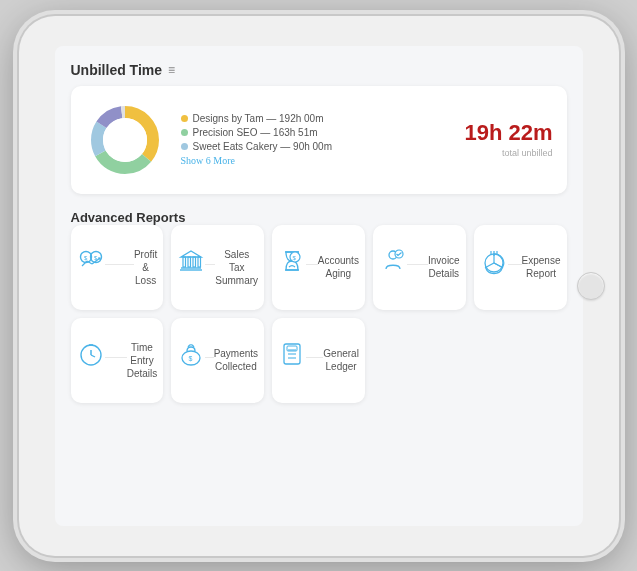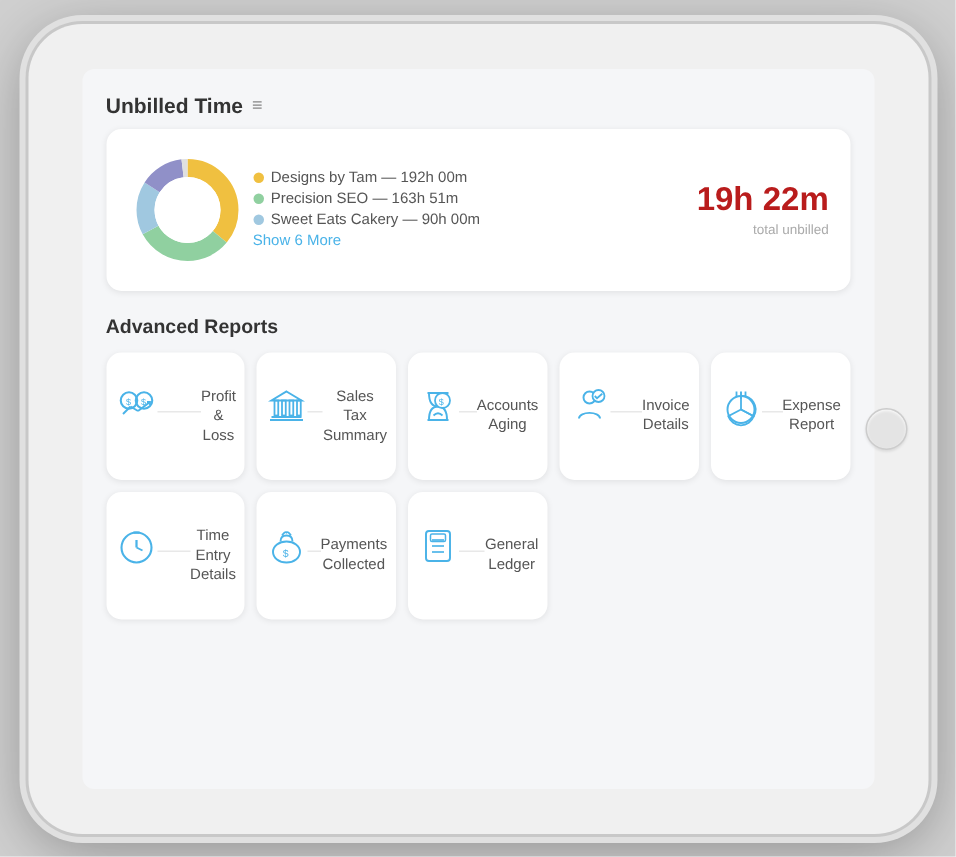--- a/index.html
+++ b/index.html
@@ -71,21 +71,21 @@
       color: #888;
       font-size: 12px;
     }
 
     .unbilled-card {
       background: #fff;
       border-radius: 10px;
       padding: 14px;
       display: flex;
       align-items: center;
-      gap: 4px;
+      gap: 16px;
       box-shadow: 0 1px 4px rgba(0,0,0,0.08);
       margin-bottom: 16px;
     }
 
     .donut-container {
       position: relative;
       width: 80px;
       height: 80px;
       flex-shrink: 0;
     }
@@ -108,20 +108,21 @@
       height: 7px;
       border-radius: 50%;
       flex-shrink: 0;
     }
 
     .show-more {
       font-size: 10px;
       color: #4ab3e8;
       margin-top: 3px;
       cursor: pointer;
+      font-family: Liberation Serif, serif;
     }
 
     .total-unbilled {
       text-align: right;
       flex-shrink: 0;
     }
 
     .total-hours {
       font-size: 22px;
       font-weight: 700;
@@ -133,21 +134,20 @@
       font-size: 9px;
       color: #aaa;
       margin-top: 2px;
     }
 
     
     .reports-title {
       font-size: 13px;
       font-weight: 600;
       color: #333;
-      margin-bottom: 10px;
     }
 
     .reports-grid {
       display: grid;
       grid-template-columns: repeat(5, 1fr);
       gap: 8px;
     }
 
     .report-card {
       background: #fff;

